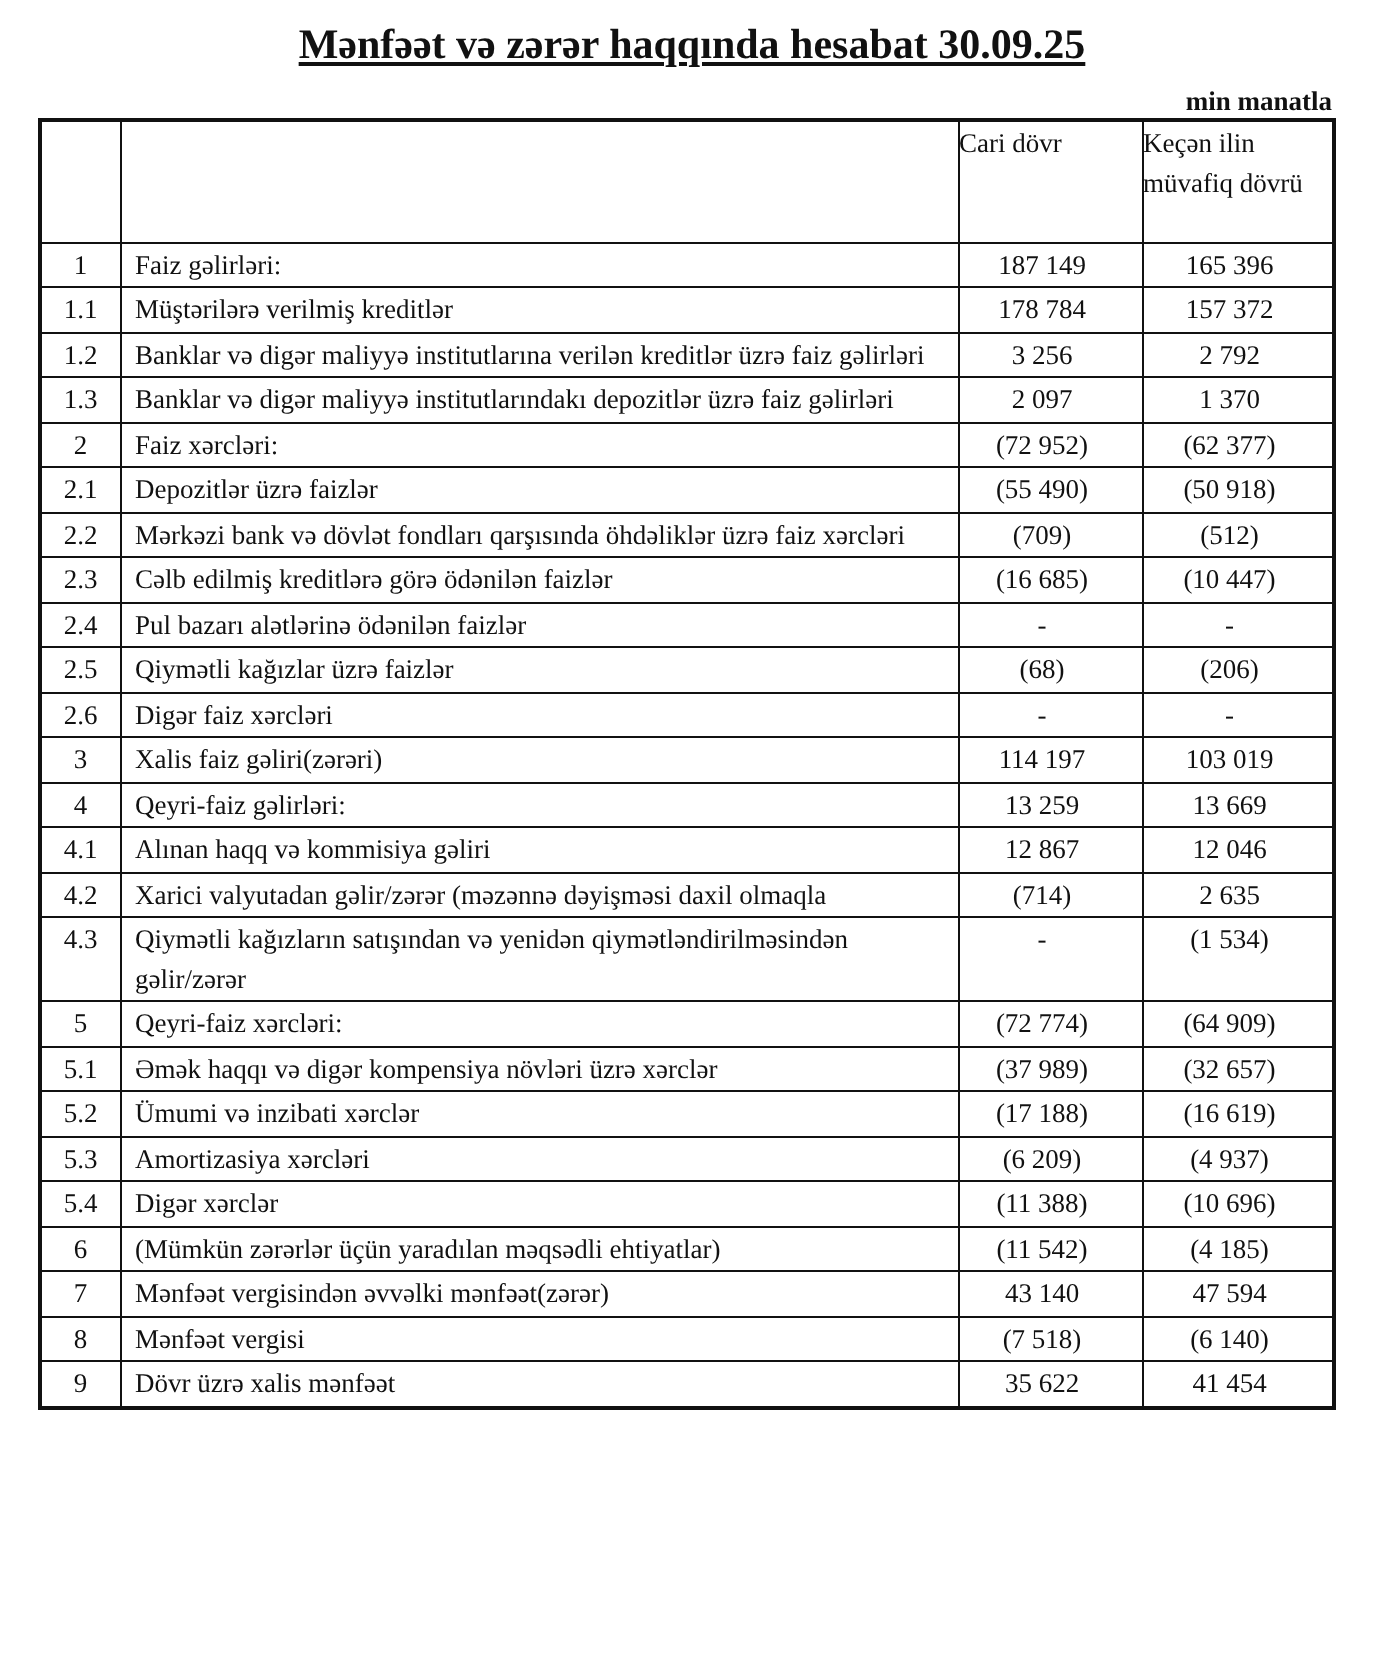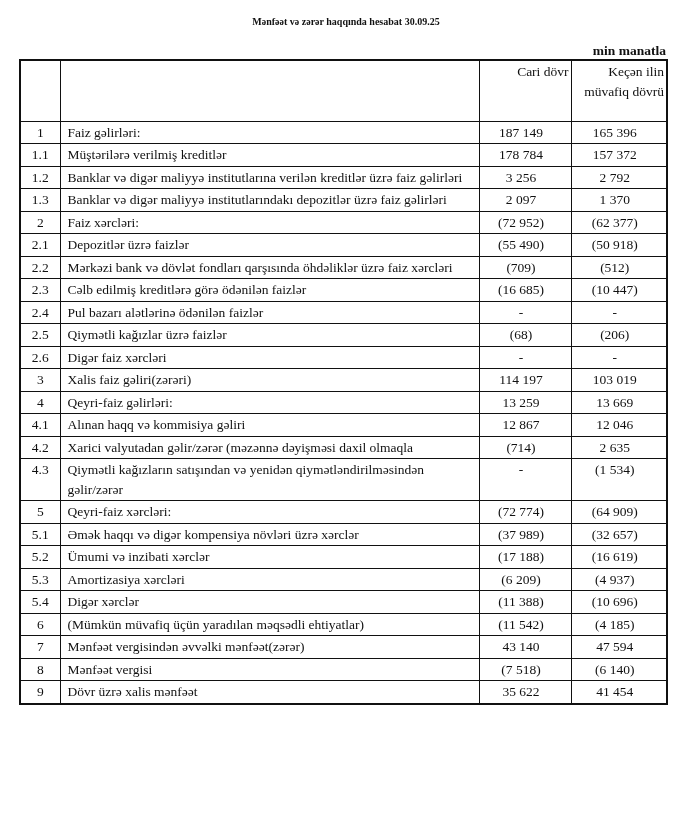--- a/index.html
+++ b/index.html
@@ -9,23 +9,24 @@
     width: 692px;
     height: 827px;
     background: #ffffff;
     color: #111111;
     font-family: "Liberation Serif", "DejaVu Serif", serif;
     overflow: hidden;
   }
   .title {
     padding-top: 12px;
     text-align: center;
-    font-size: 10px;
+    font-size: 21px;
     font-weight: 700;
     line-height: 20px;
+    text-decoration: underline;
   }
   .unit-note {
     margin: 11px 26px 1px 0;
     text-align: right;
     font-size: 13.5px;
     font-weight: 700;
     line-height: 15px;
   }
   table.report {
     margin-left: 19px;
@@ -37,23 +38,23 @@
   table.report th, table.report td {
     border: 1.5px solid #111;
     vertical-align: top;
     font-size: 13.5px;
     line-height: 19.5px;
     font-weight: 400;
     overflow: hidden;
   }
   thead tr { height: 61px; }
   thead th {
-    text-align: right;
+    text-align: left;
     font-weight: 700;
-    padding: 1px 2px 0 12px;
+    padding: 1px 2px 0 0;
     line-height: 19px;
   }
   td.no   { text-align: center; padding: 1px 2px 0 2px; }
   td.label{ text-align: left;  padding: 1px 6px 1px 7px; }
   td.val  { text-align: center; padding: 1px 8px 0 0; white-space: nowrap; }
   .b { font-weight: 700; }
 </style>
 </head>
 <body>
 
@@ -200,21 +201,21 @@
           <td class="val">(4 937)</td>
         </tr>
         <tr>
           <td class="no">5.4</td>
           <td class="label">Digər xərclər</td>
           <td class="val">(11 388)</td>
           <td class="val">(10 696)</td>
         </tr>
         <tr>
           <td class="no b">6</td>
-          <td class="label b">(Mümkün müvafiq üçün yaradılan məqsədli ehtiyatlar)</td>
+          <td class="label b">(Mümkün zərərlər üçün yaradılan məqsədli ehtiyatlar)</td>
           <td class="val">(11 542)</td>
           <td class="val">(4 185)</td>
         </tr>
         <tr>
           <td class="no b">7</td>
           <td class="label b">Mənfəət vergisindən əvvəlki mənfəət(zərər)</td>
           <td class="val b">43 140</td>
           <td class="val b">47 594</td>
         </tr>
         <tr>

